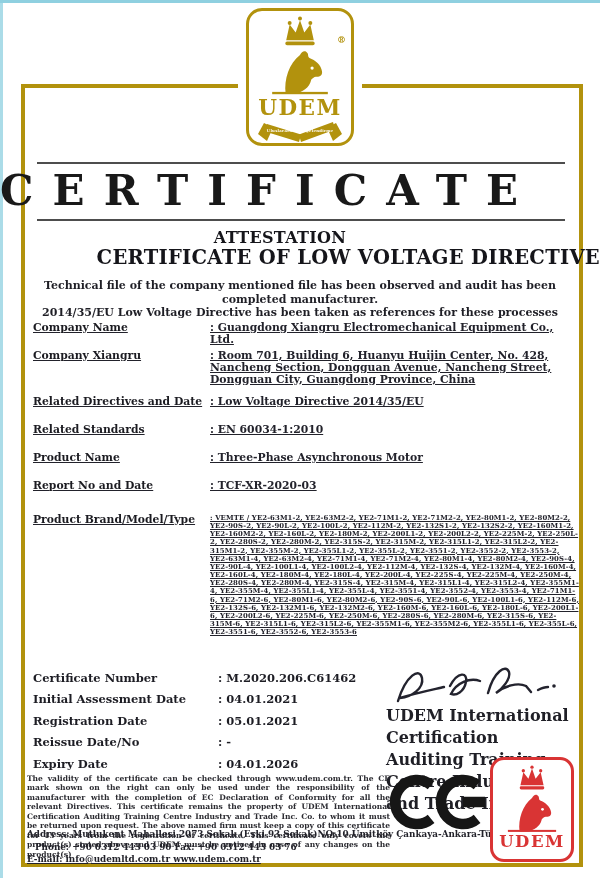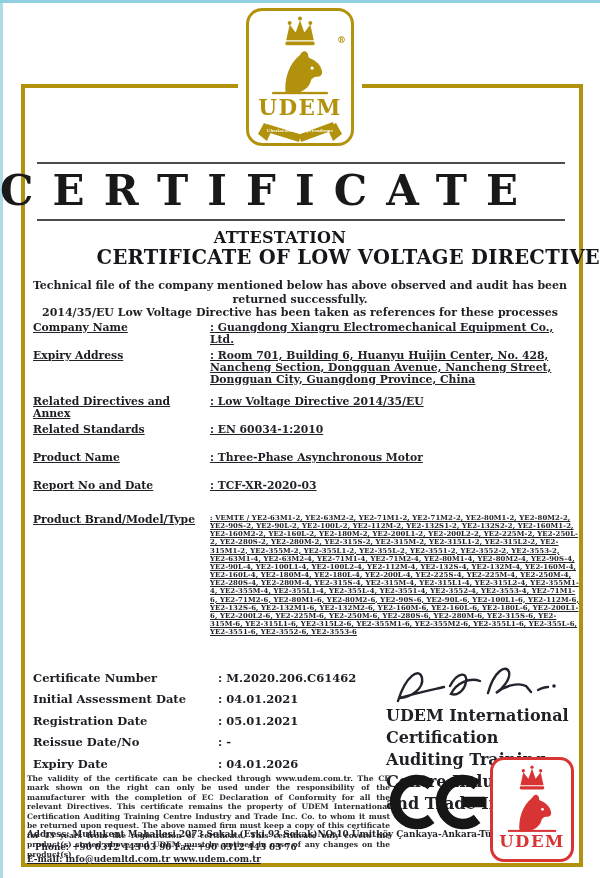--- a/index.html
+++ b/index.html
@@ -138,35 +138,35 @@
   <div class="rule rule1"></div>
   <div class="title">
     <span>CERTIFICATE</span>
   </div>
   <div class="rule rule2"></div>
 
   <div class="attestation">ATTESTATION</div>
   <div class="directive">CERTIFICATE OF LOW VOLTAGE DIRECTIVE</div>
 
   <div class="intro">
-    <div>Technical file of the company mentioned below has above observed and audit has been</div>
-    <div>returned successfully.</div>
+    <div>Technical file of the company mentioned file has been observed and audit has been</div>
+    <div>completed manufacturer.</div>
     <div>2014/35/EU Low Voltage Directive has been taken as references for these processes</div>
   </div>
 
   <div class="frow" style="top:322px">
     <div class="flabel">Company Name</div>
     <div class="fvalue">: Guangdong Xiangru Electromechanical Equipment Co., Ltd.</div>
   </div>
   <div class="frow" style="top:350px">
-    <div class="flabel">Expiry Address</div>
+    <div class="flabel">Company Xiangru</div>
     <div class="fvalue">: Room 701, Building 6, Huanyu Huijin Center, No. 428, Nancheng Section, Dongguan Avenue, Nancheng Street, Dongguan City, Guangdong Province, China</div>
   </div>
   <div class="frow" style="top:396px">
-    <div class="flabel">Related Directives and Annex</div>
+    <div class="flabel">Related Directives and Date</div>
     <div class="fvalue">: Low Voltage Directive 2014/35/EU</div>
   </div>
   <div class="frow" style="top:424px">
     <div class="flabel">Related Standards</div>
     <div class="fvalue">: EN 60034-1:2010</div>
   </div>
   <div class="frow" style="top:452px">
     <div class="flabel">Product Name</div>
     <div class="fvalue">: Three-Phase Asynchronous Motor</div>
   </div>

